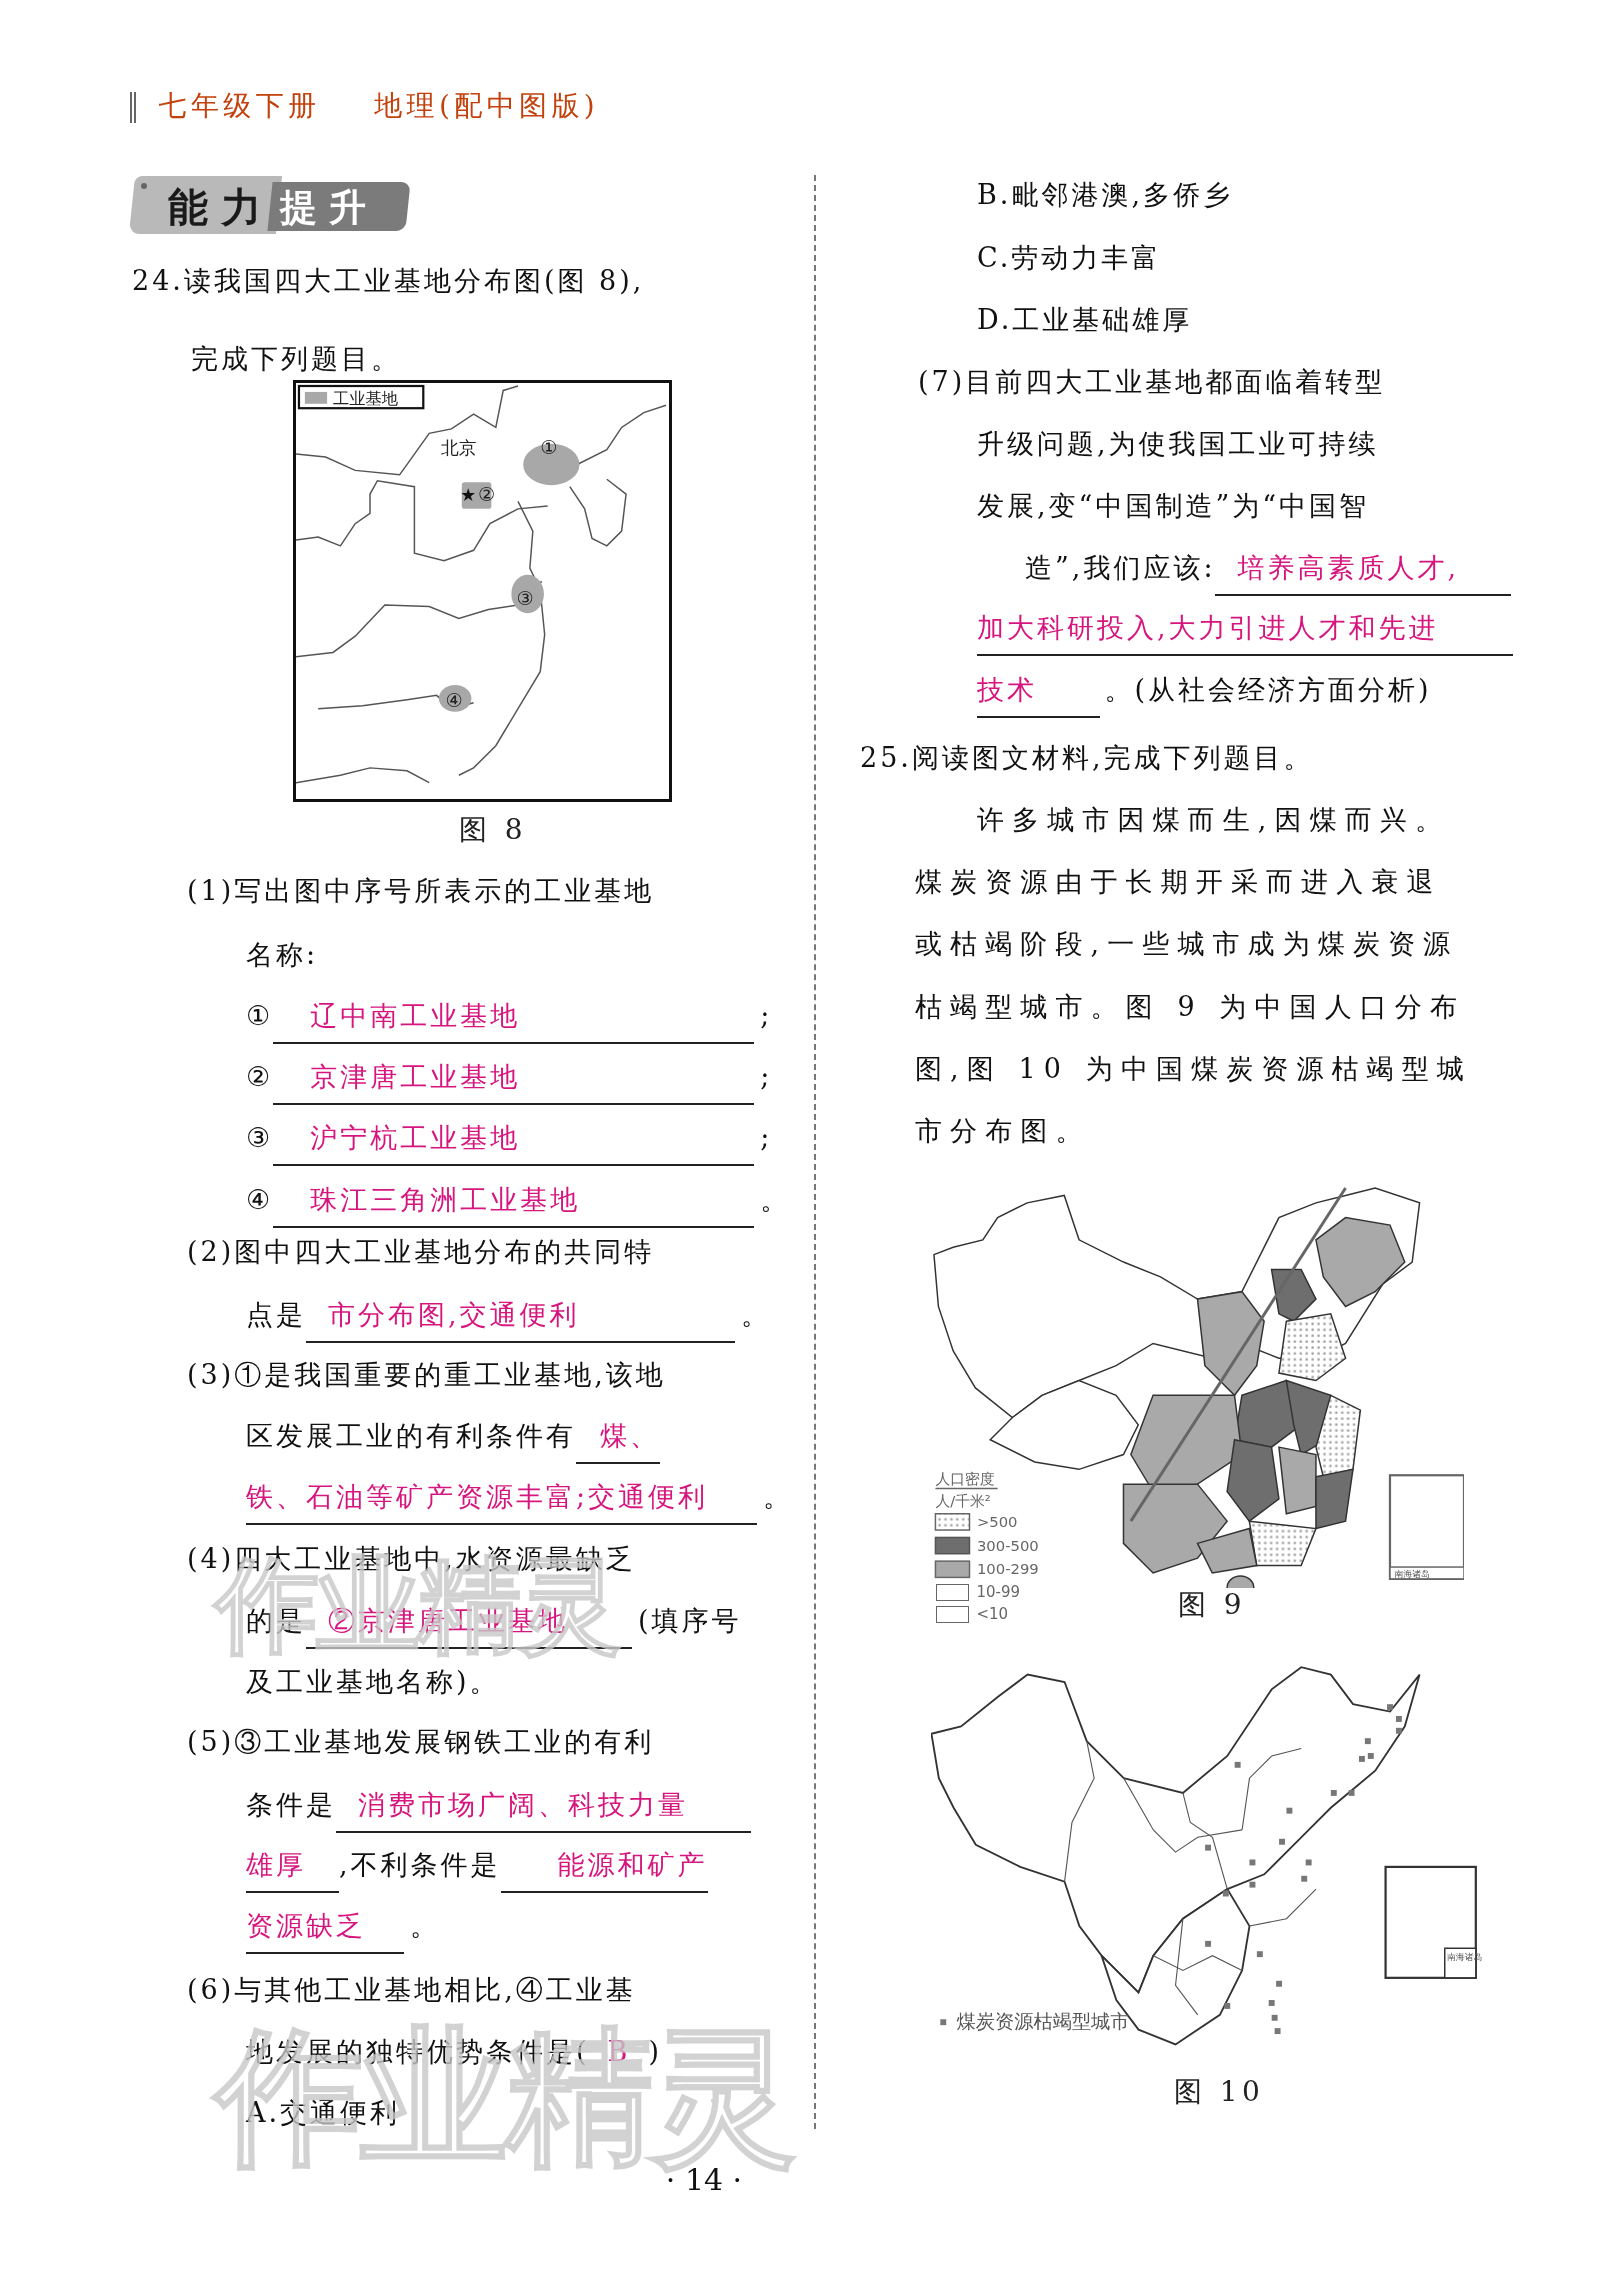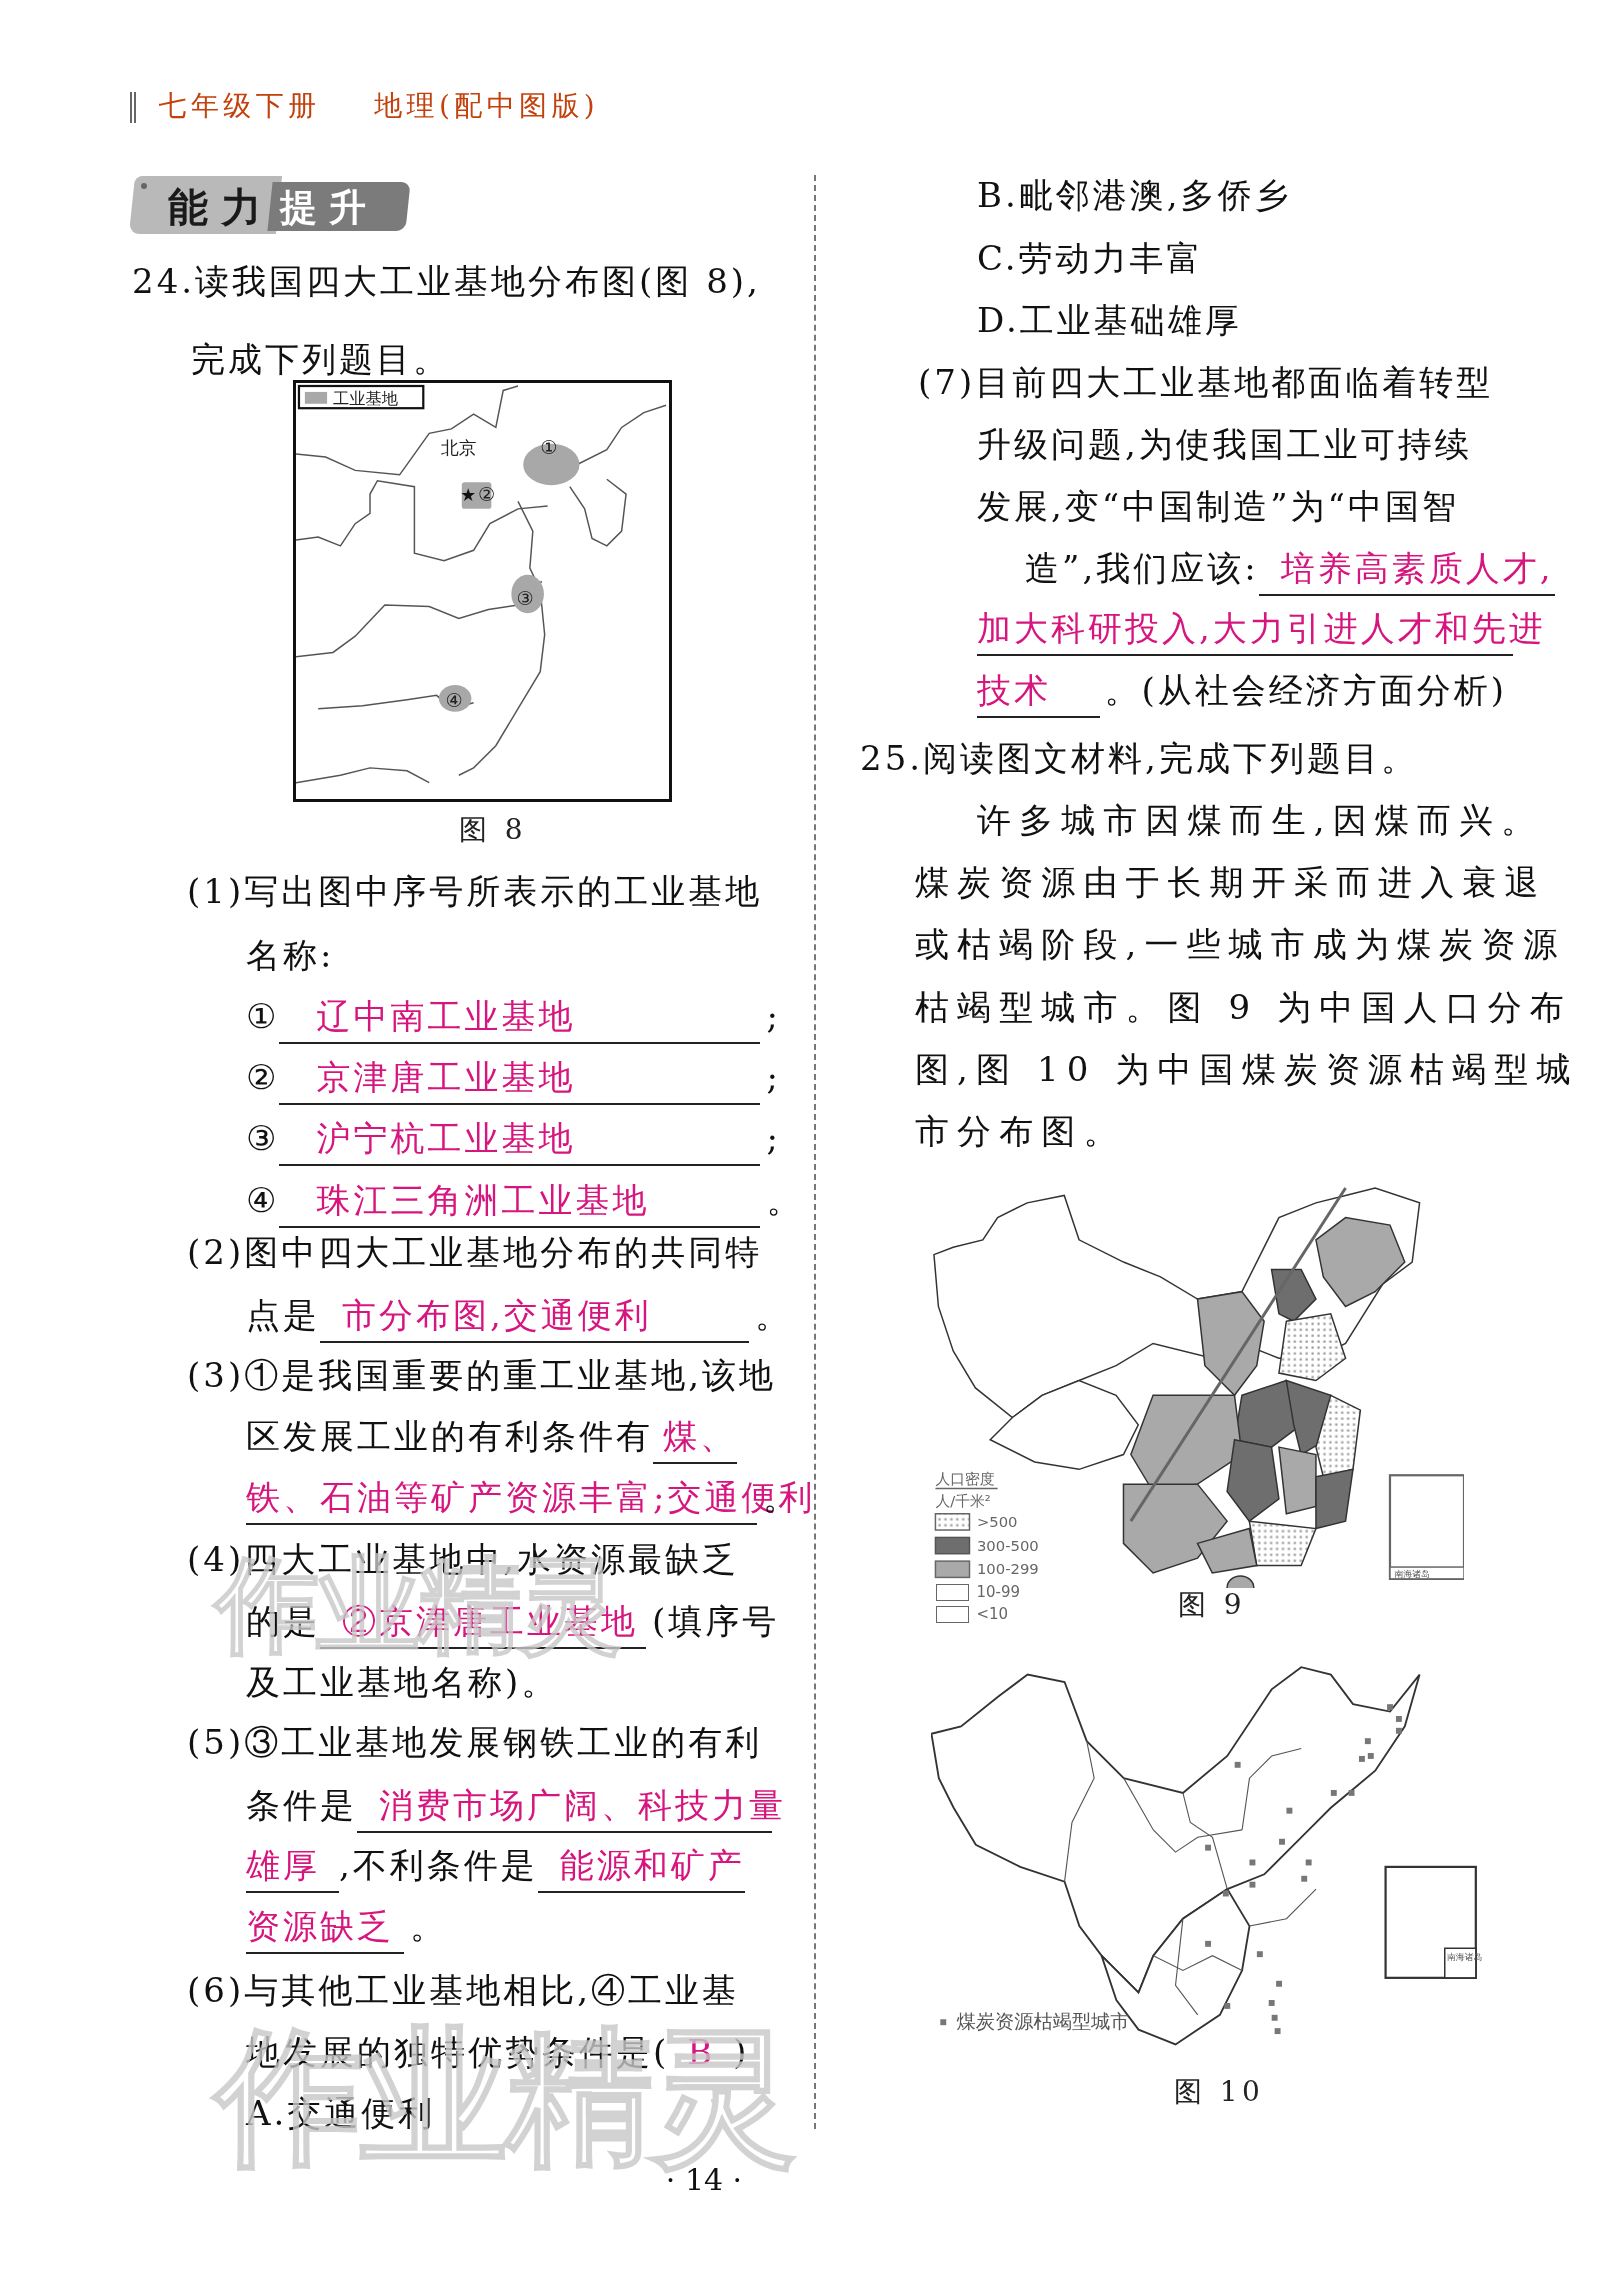--- a/index.html
+++ b/index.html
@@ -1,20 +1,20 @@
 <!DOCTYPE html>
 <html style="font-size:12px"><head>
 <meta charset="utf-8">
 <style>
   html, body { margin:0; padding:0; background:#ffffff; }
   body { width:1617px; height:2273px; position:relative; overflow:hidden;
          font-family:"DejaVu Serif","Liberation Serif",serif; color:#111; }
   .abs { position:absolute; }
   .ans { color:#d6167e; }
-  .txt { font-size:34px; line-height:62px; white-space:nowrap; letter-spacing:3px; }
+  .txt { font-size:27px; line-height:62px; white-space:nowrap; letter-spacing:3px; }
 
   
   .running-head { left:130px; top:87px; font-size:28px; letter-spacing:4.4px; color:#c2410c; }
   .running-head .bar { display:inline-block; width:3px; height:31px; border-left:2.2px solid #666; border-right:2.2px solid #666; vertical-align:middle; margin-right:9px; width:2.2px;}
 
   
   .banner { left:132px; top:176px; height:58px; width:281px; }
   .banner .left { position:absolute; left:0; top:0; width:147px; height:58px; background:#b9b9b9;
                   border-radius:7.4px 0 0 10.4px; transform:skewX(-6deg); }
   .banner .right { position:absolute; left:138px; top:6px; width:138px; height:49px; background:#7b7b7b;

